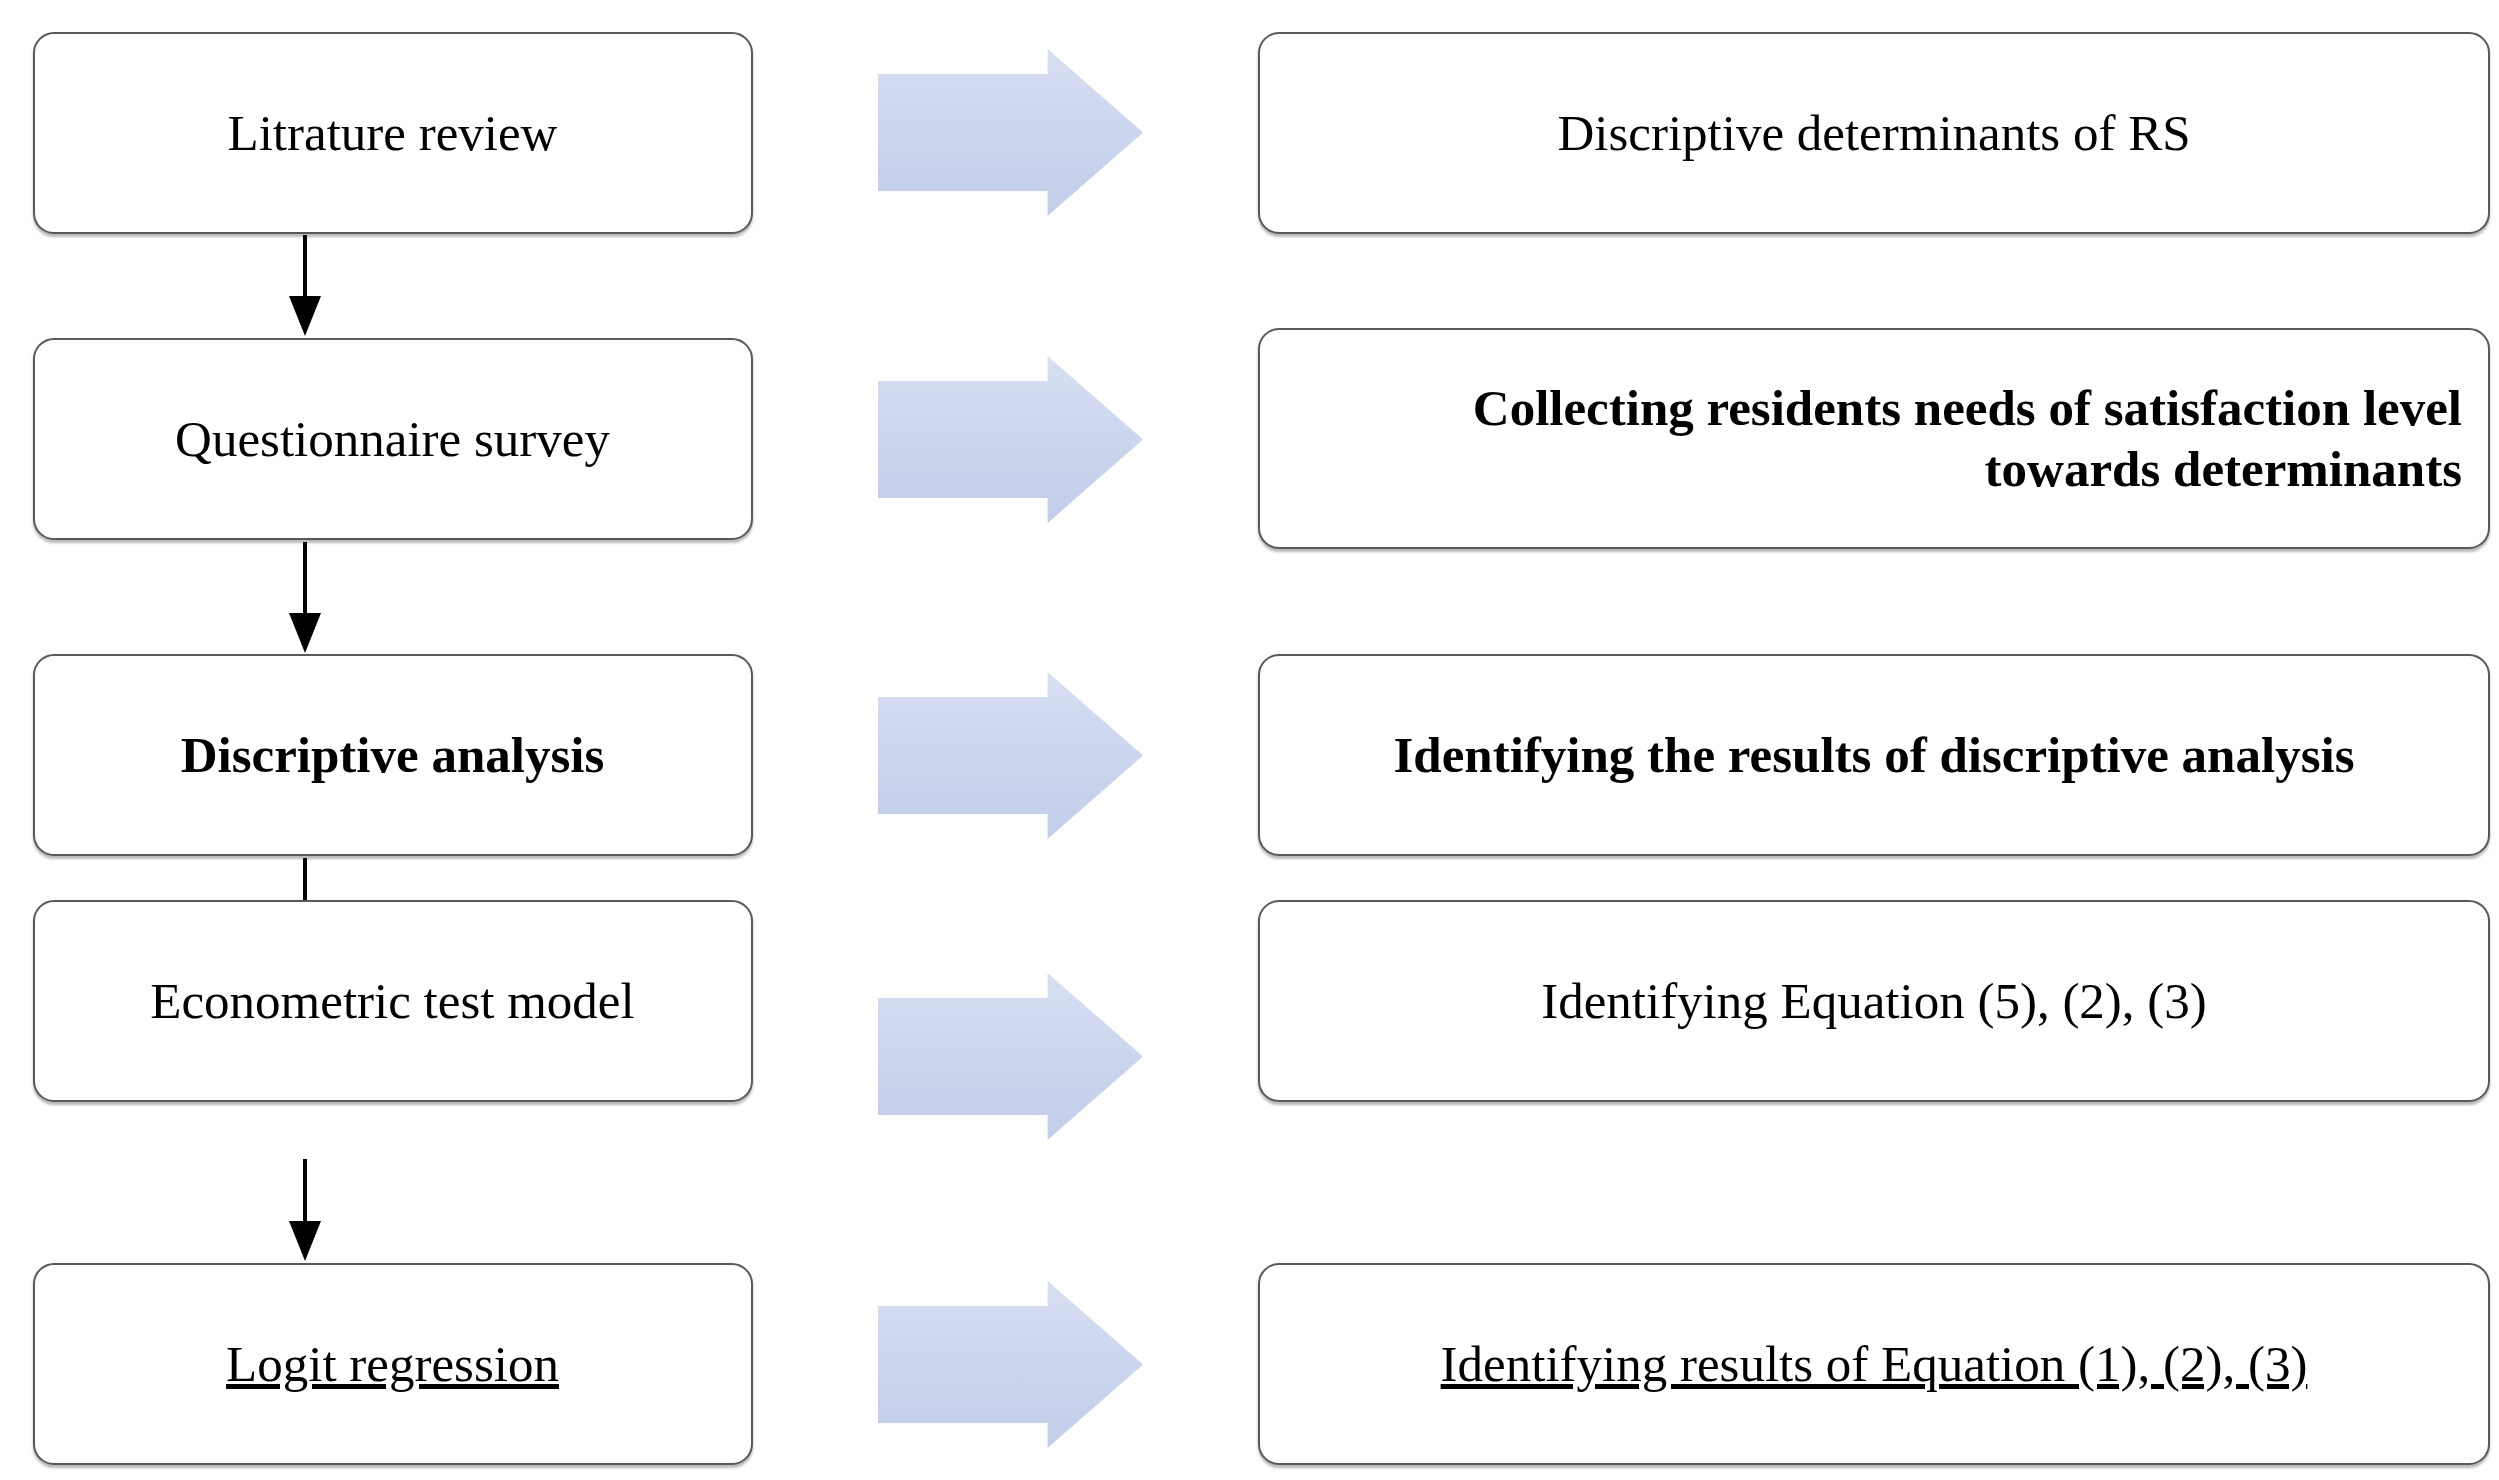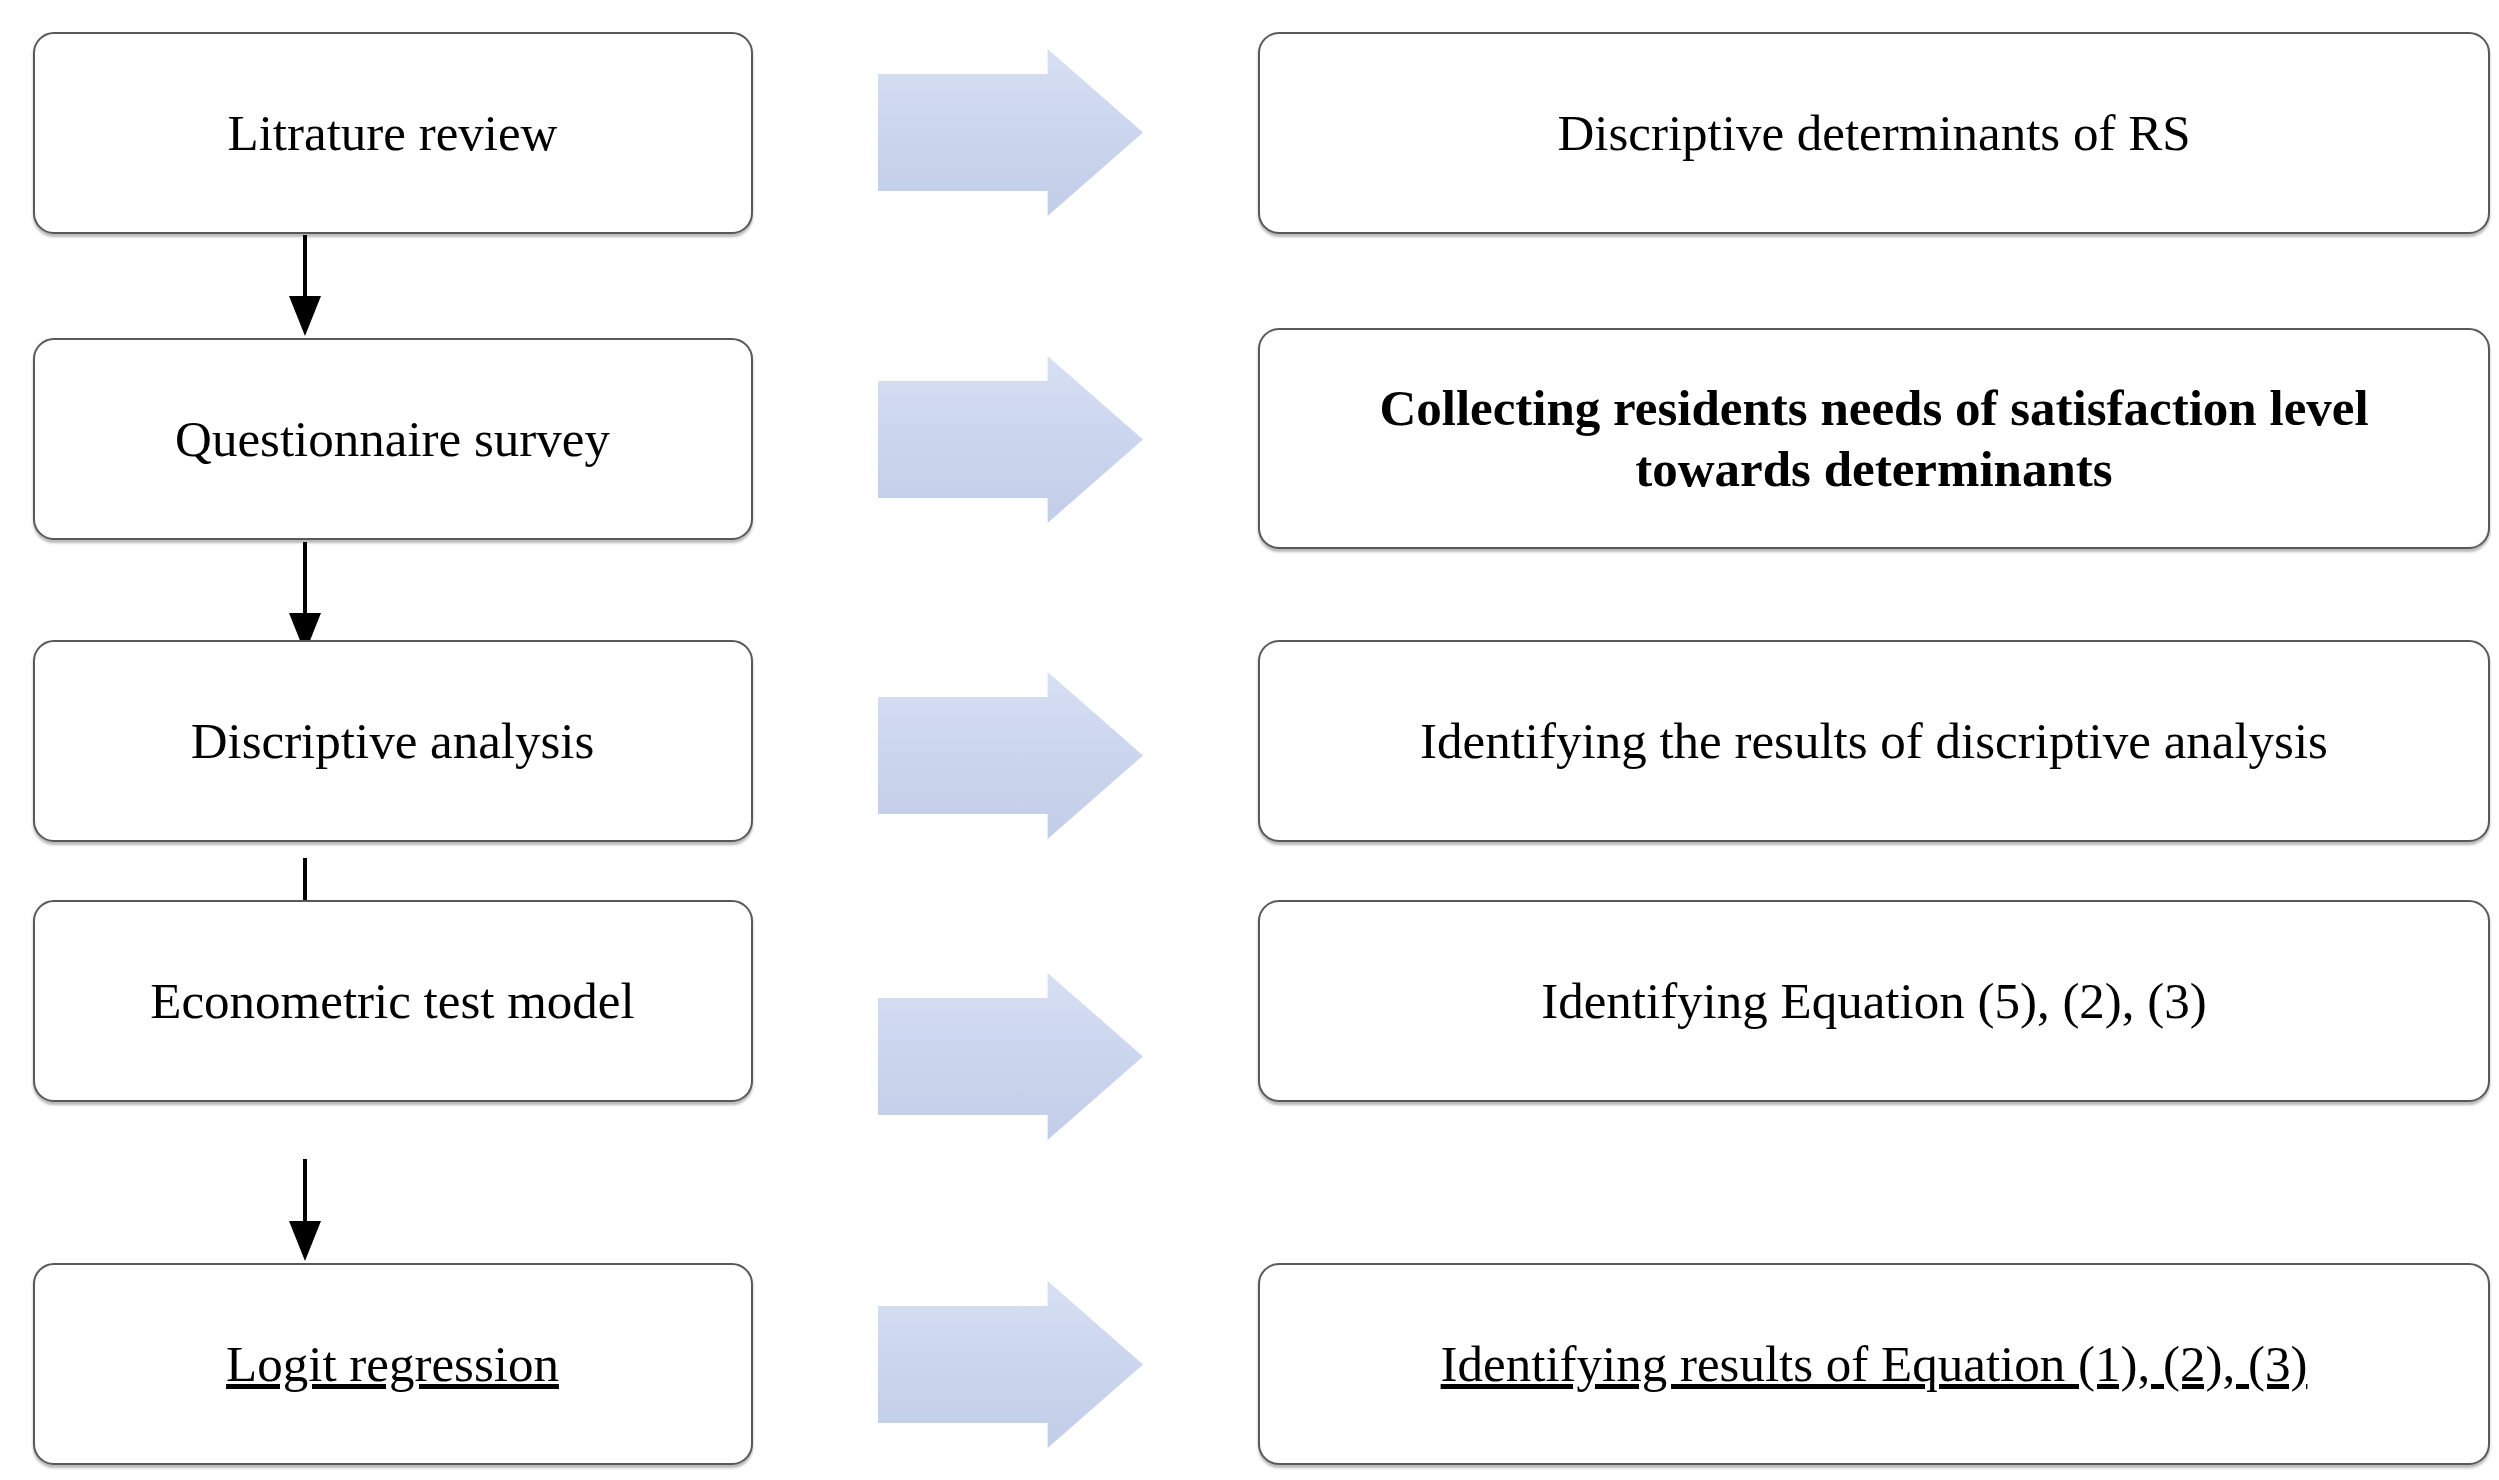--- a/index.html
+++ b/index.html
@@ -19,39 +19,39 @@
   .box {
     position: absolute;
     box-sizing: border-box;
     background: #ffffff;
     border: 2.6px solid #595959;
     border-radius: 21px;
     box-shadow: 0 2.6px 2.6px rgba(0,0,0,0.28);
     display: flex;
     align-items: center;
     justify-content: center;
-    text-align: center;
+    text-align: right;
     font-size: 51px;
     line-height: 1.18;
     padding: 7px 26px;
   }
   .left-box {
     left: 32.5px;
     width: 720px;
     height: 202px;
   }
   .right-box {
     left: 1258px;
     width: 1232px;
     height: 202px;
   }
   
   .r1 { top: 32px; }
   .r2 { top: 338px; }
-  .r3 { top: 640px; }
+  .r3 { top: 654px; font-weight: bold; }
   .r4 { top: 900px; }
   .r5 { top: 1263px; text-decoration: underline; }
   .right-box.r2 { top: 328px; height: 221px; font-weight: bold; }
 
   
   .flow-arrow {
     position: absolute;
     left: 878px;
     width: 265px;
     height: 167px;

